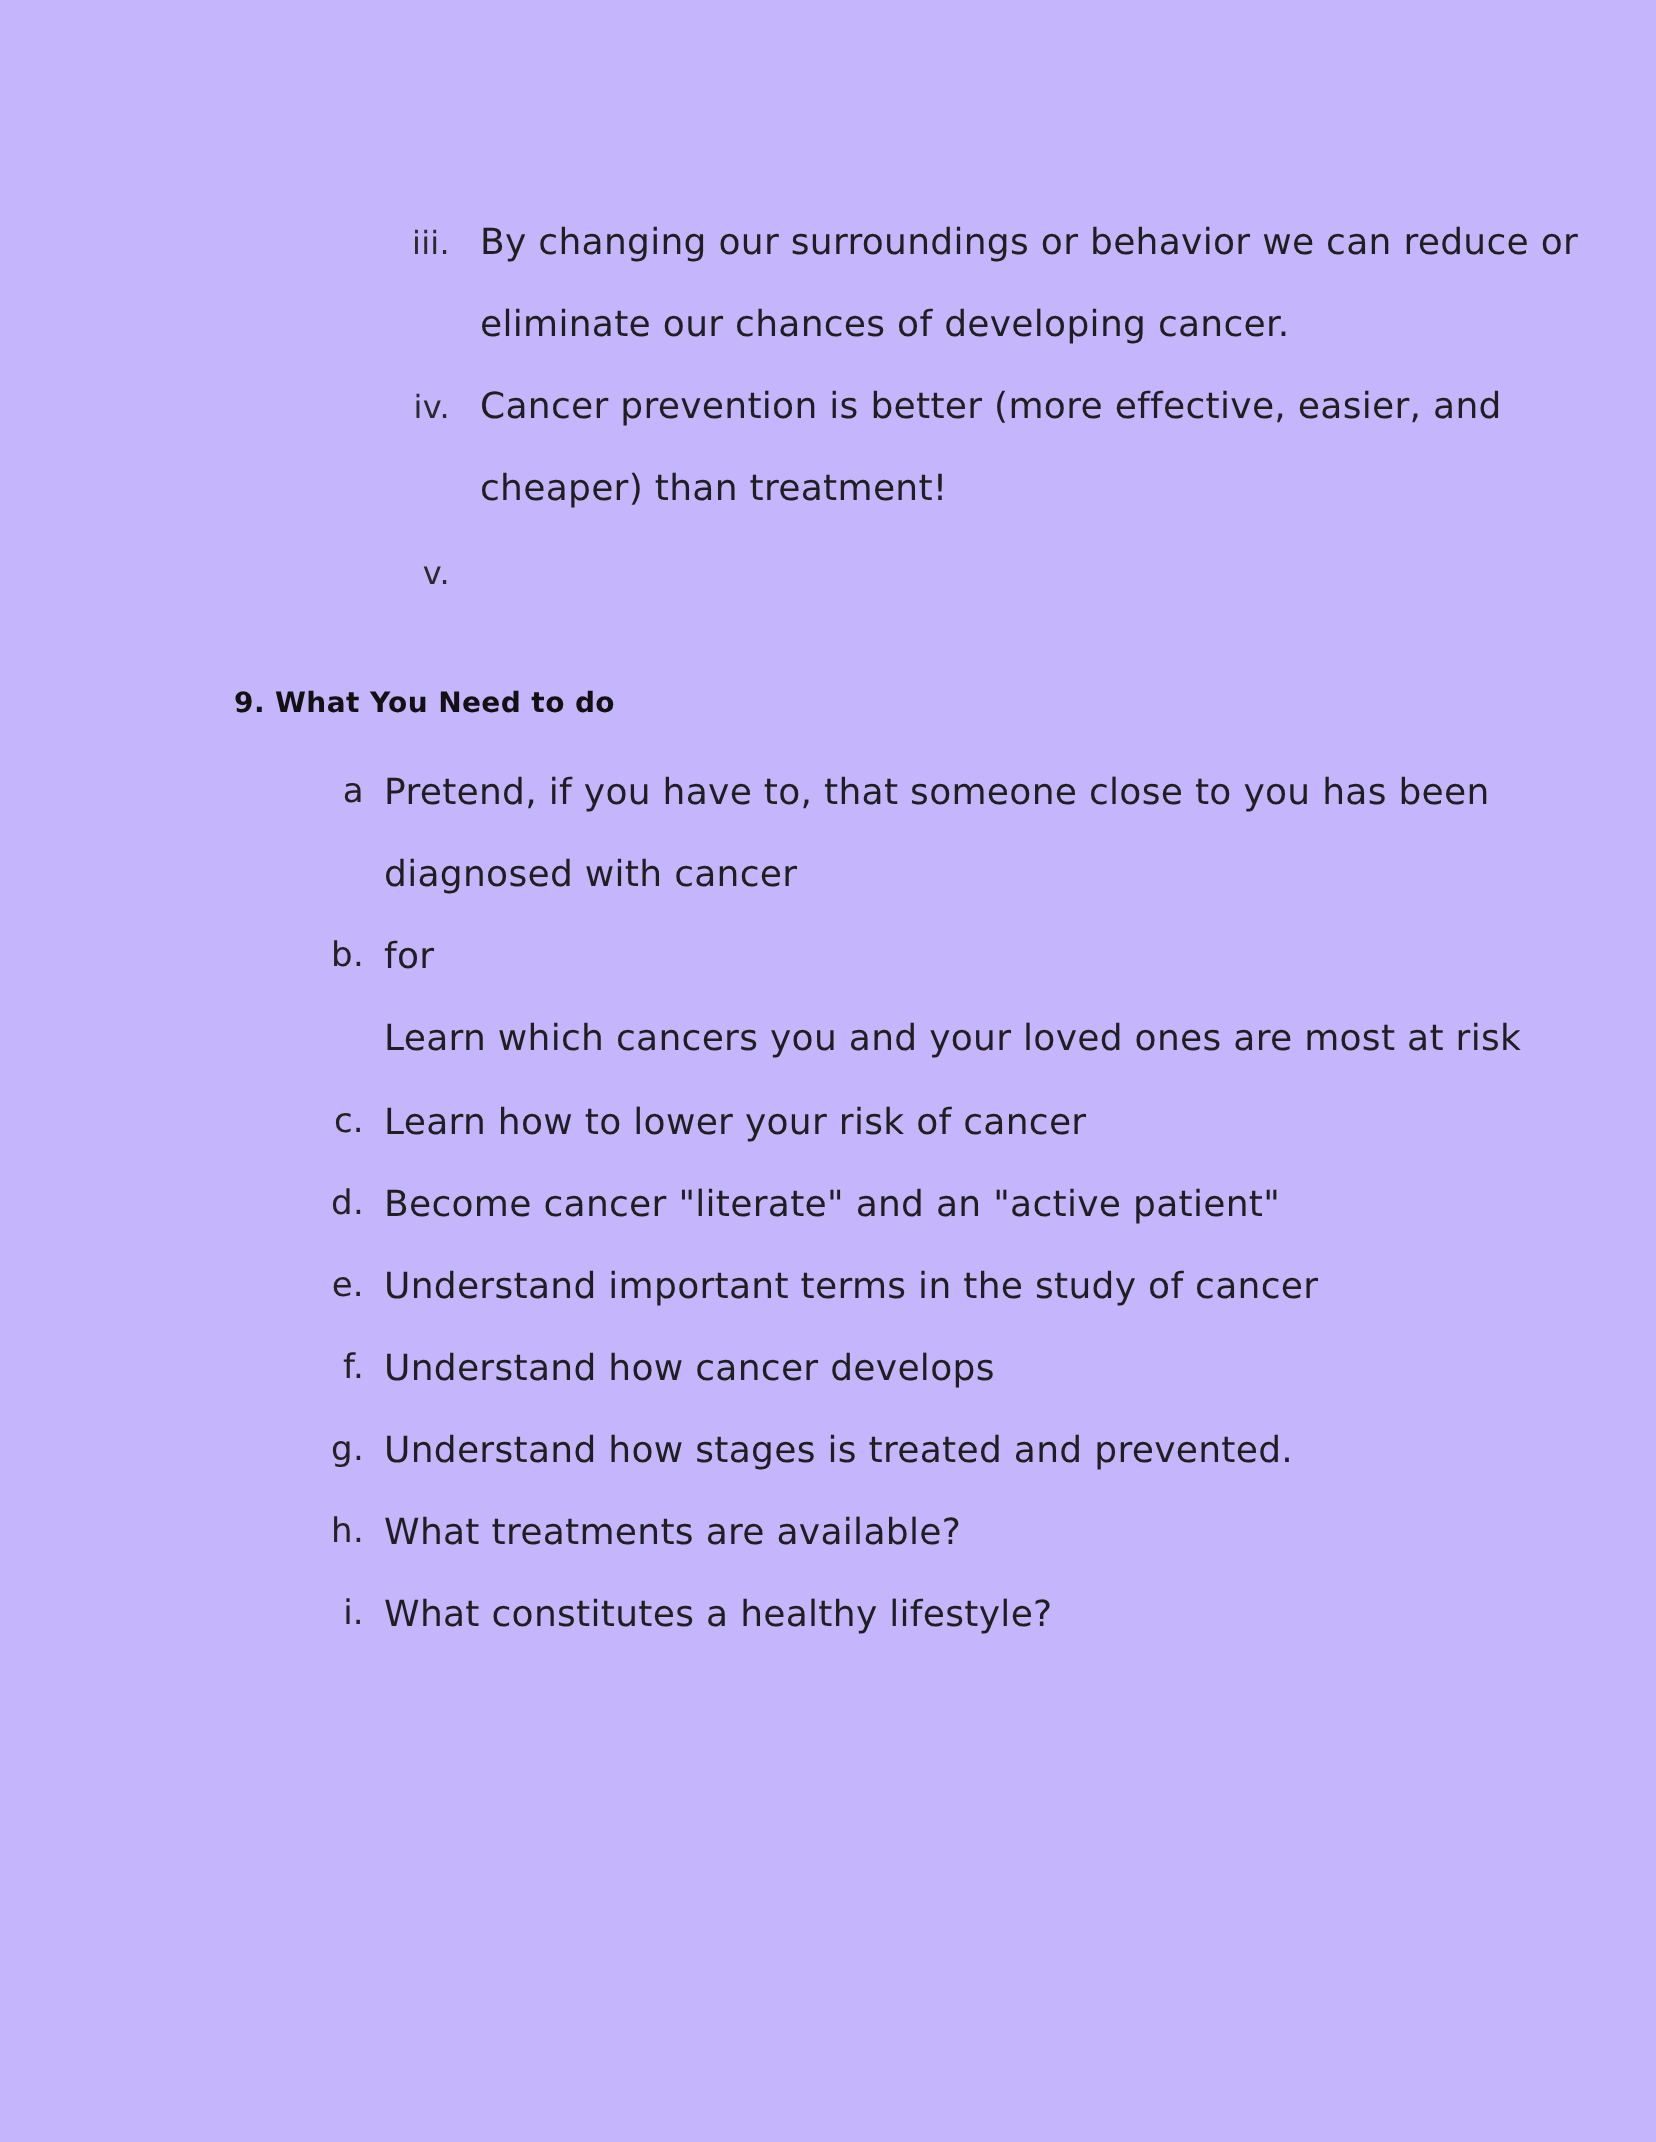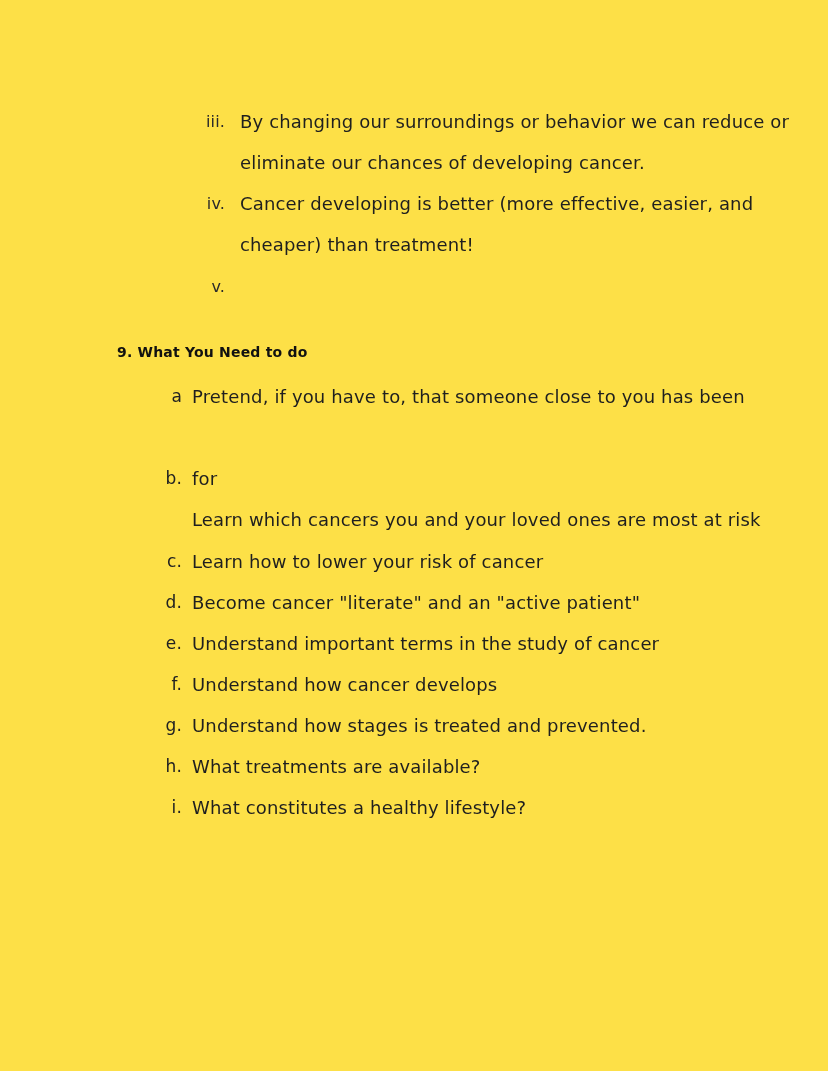--- a/index.html
+++ b/index.html
@@ -4,21 +4,21 @@
 <style>
   html, body {
     margin: 0;
     padding: 0;
     background: #ffffff;
   }
   .page {
     position: relative;
     width: 828px;
     height: 1071px;
-    background: #fde047;
+    background: #c4b5fd;
     overflow: hidden;
     font-family: "DejaVu Sans", sans-serif;
     color: #1b1b1b;
   }
 
   
   .hand {
     font-family: "DejaVu Sans", sans-serif;
     font-weight: 400;
     font-size: 18px;
@@ -115,41 +115,42 @@
       <div class="roman-marker hand" style="left:165px; top:101px;">iii.</div>
       <div class="roman-text hand" style="top:101px;">
         <span class="ln">By changing our surroundings or behavior we can reduce or</span>
         <span class="ln">eliminate our chances of developing cancer.</span>
       </div>
     </div>
 
     <div class="roman-item">
       <div class="roman-marker hand" style="left:165px; top:183px;">iv.</div>
       <div class="roman-text hand" style="top:183px;">
-        <span class="ln">Cancer developing is better (more effective, easier, and</span>
+        <span class="ln">Cancer prevention is better (more effective, easier, and</span>
         <span class="ln">cheaper) than treatment!</span>
       </div>
     </div>
 
     <div class="roman-item">
       <div class="roman-marker hand" style="left:165px; top:266px;">v.</div>
       <div class="roman-text hand" style="top:266px;">
       </div>
     </div>
 
   </div>
 
   <div class="section-heading">9.  What You Need to do</div>
 
   <div class="letter-list">
 
     <div class="letter-item" style="top:376px;">
       <div class="letter-marker hand">a</div>
       <div class="letter-text hand">
         <span class="ln">Pretend, if you have to, that someone close to you has been</span>
+        <span class="ln">diagnosed with cancer</span>
       </div>
     </div>
 
     <div class="letter-item" style="top:458px;">
       <div class="letter-marker hand">b.</div>
       <div class="letter-text hand">
         <span class="ln">for</span>
         <span class="ln">Learn which cancers you and your loved ones are most at risk</span>
       </div>
     </div>

